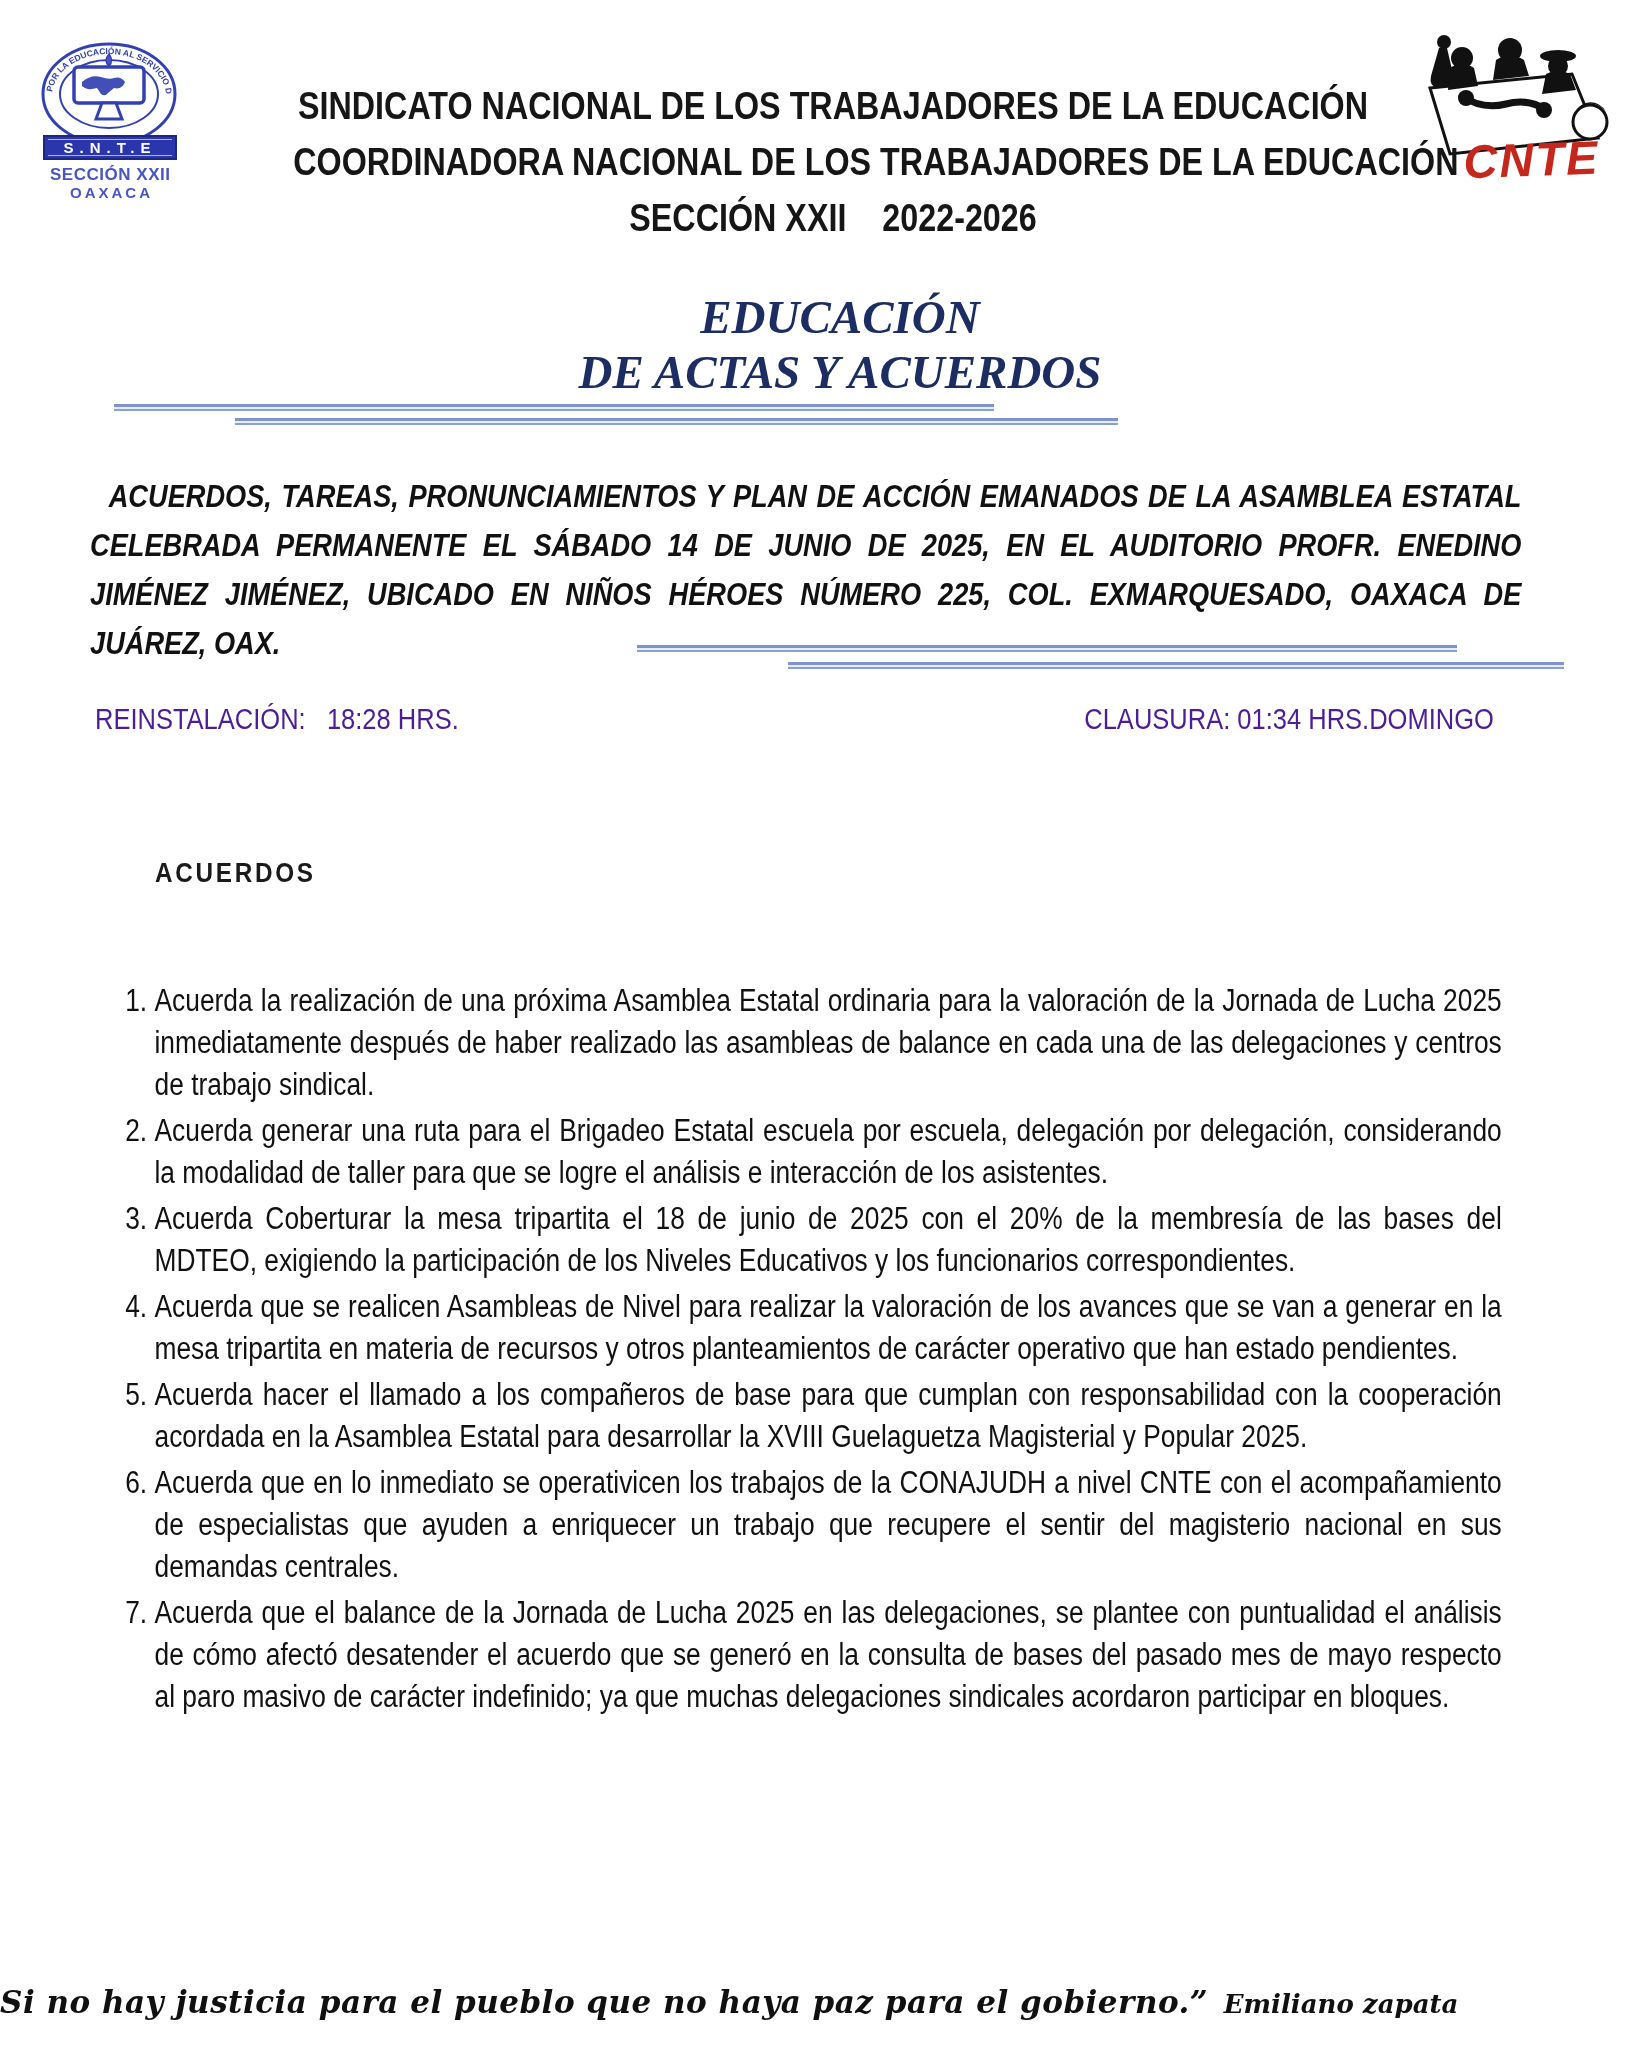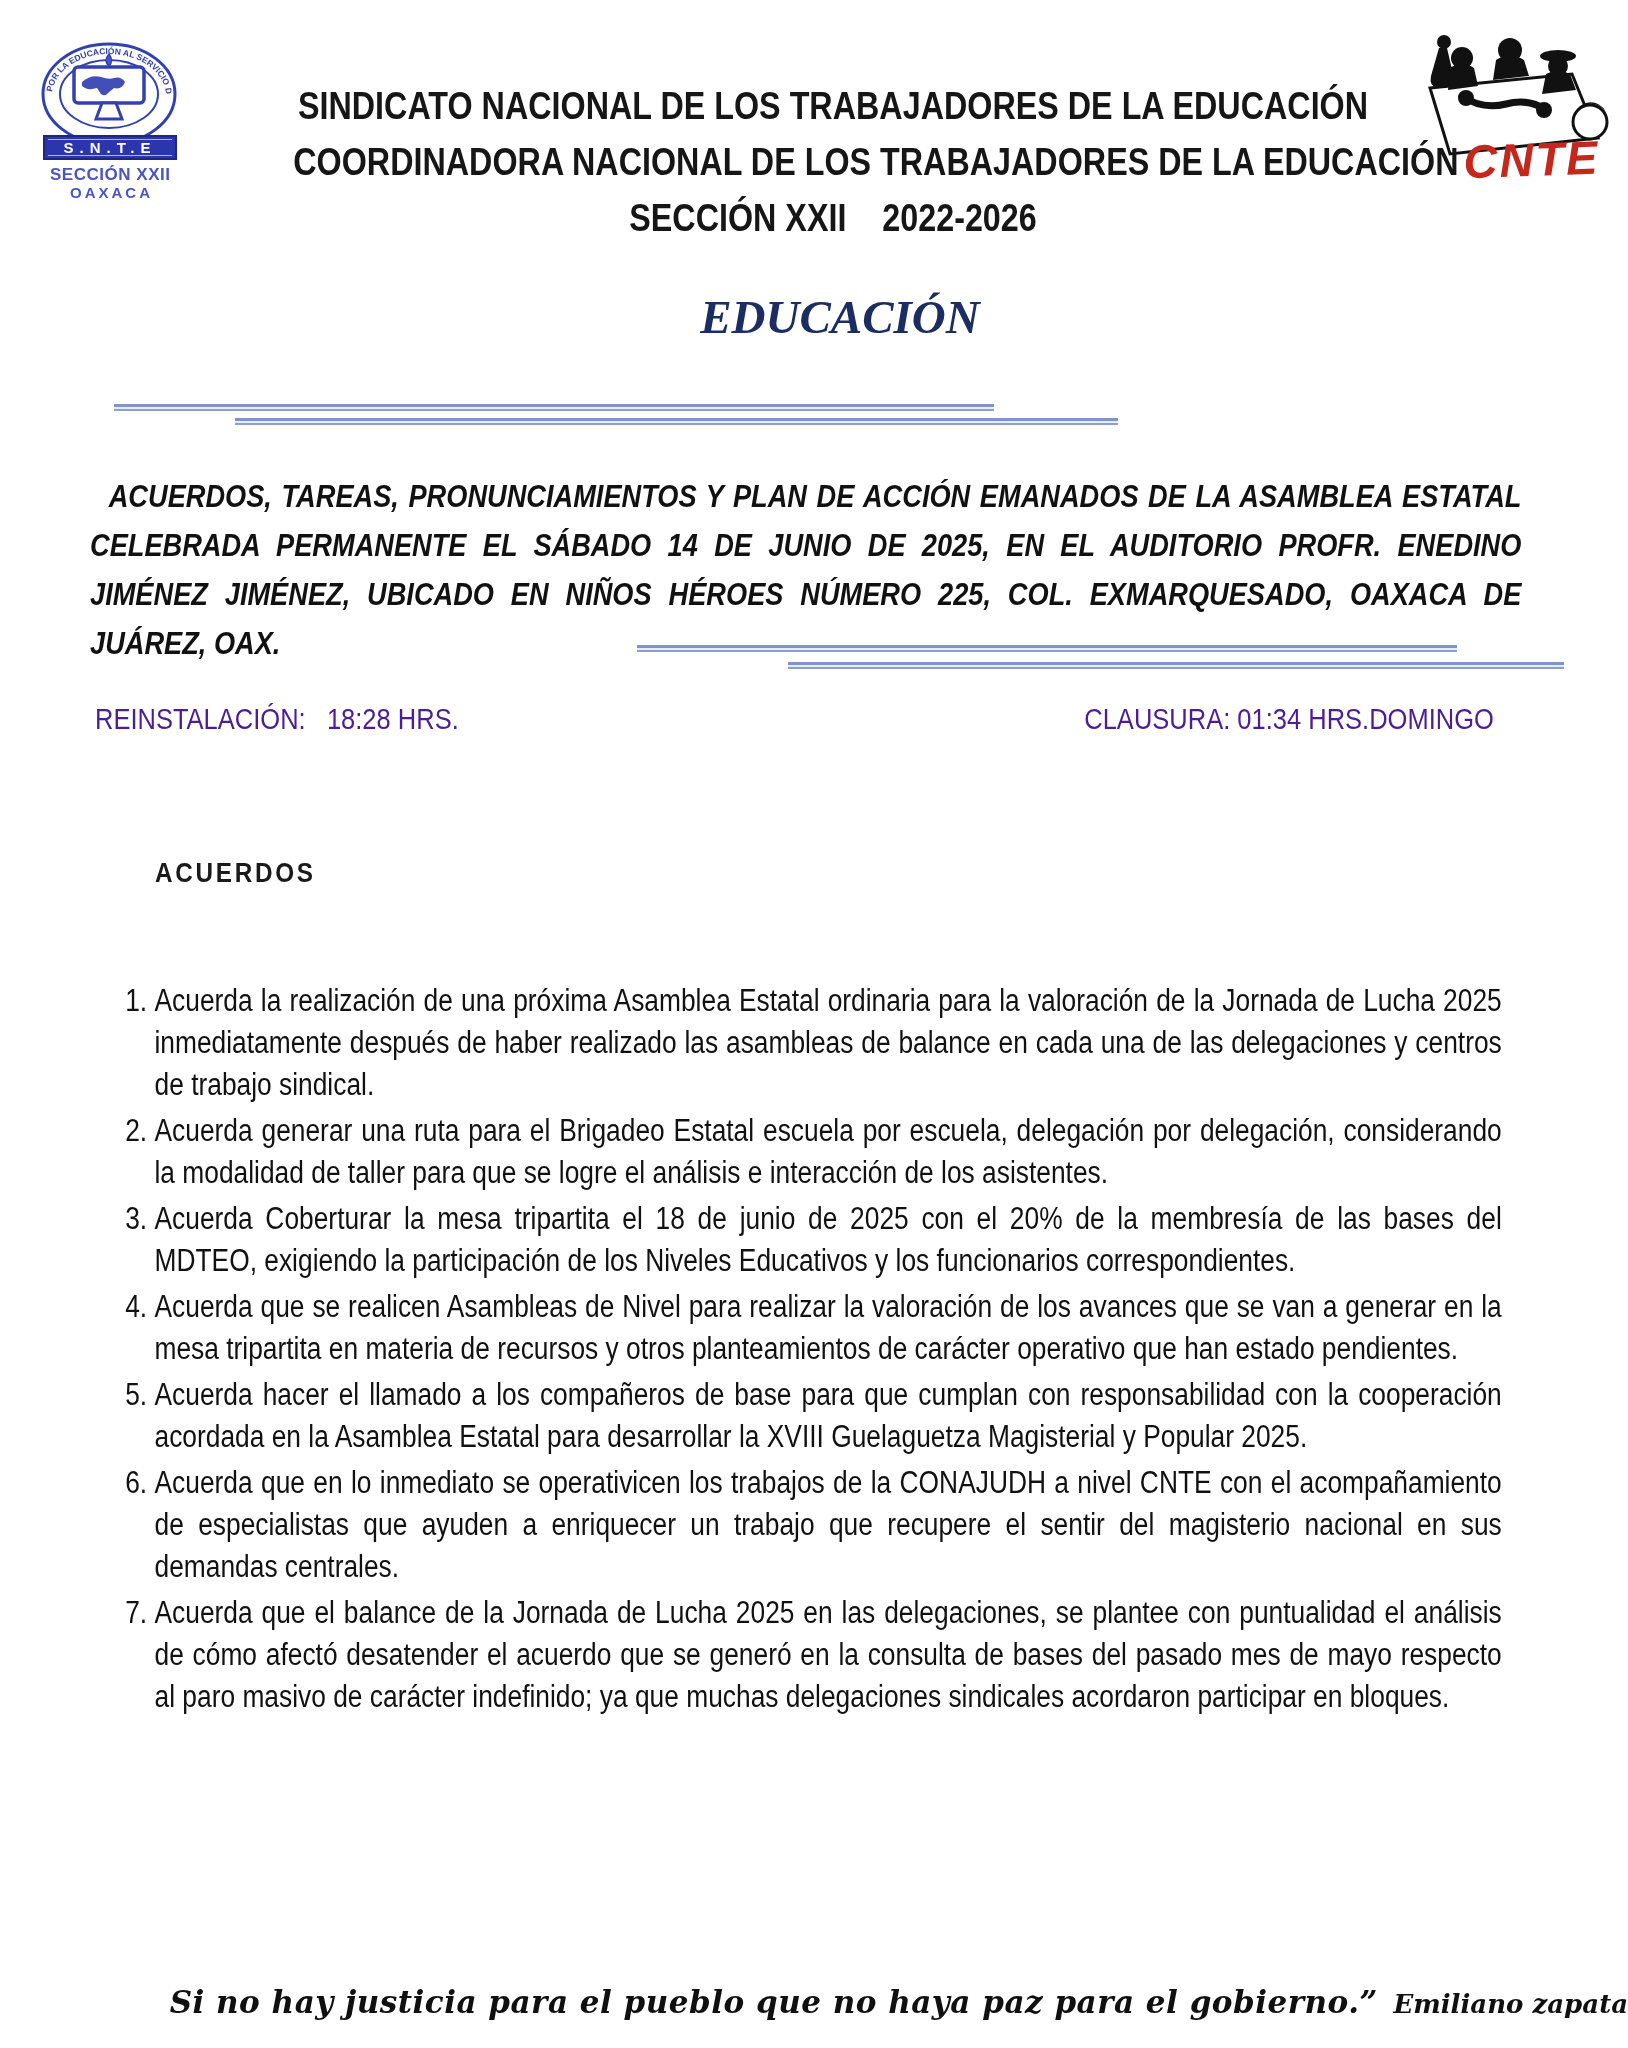--- a/index.html
+++ b/index.html
@@ -36,21 +36,21 @@
   .session .grp { white-space:pre; }
 
   .acu-head { font-size:27px; font-weight:700; letter-spacing:3px; color:#1a1a1a;
               transform:scaleX(0.9); transform-origin:left top; }
 
   .acu-list-outer { width:1390px; }
   .acu-list-inner { transform:scaleX(0.85); transform-origin:left top; width:1635px; }
   ol.acu { margin:0; padding-left:50px; font-size:31px; line-height:42px; color:#111; }
   ol.acu li { text-align:justify; margin-bottom:4px; }
 
-  .footer-quote { width:1628px; text-align:right;
+  .footer-quote { width:1628px; text-align:left;
                   font-family:"DejaVu Serif", serif; font-style:italic; font-weight:700;
                   color:#101010; }
   .footer-quote .q { font-size:31px; letter-spacing:0.5px; }
   .footer-quote .a { font-size:26px; margin-left:10px; }
 
   svg text { font-family:"Liberation Sans", sans-serif; }
 </style>
 </head>
 <body>
 
@@ -104,20 +104,21 @@
 
     <text x="140" y="150" text-anchor="middle" font-size="47" font-weight="700" letter-spacing="2" fill="#c5271c" transform="rotate(-2 140 150)" style="font-style:italic">CNTE</text>
   </svg>
 
   <div class="abs hdr-line cond-c" style="left:198px; top:84px;">SINDICATO NACIONAL DE LOS TRABAJADORES DE LA EDUCACIÓN</div>
   <div class="abs hdr-line cond-c" style="left:198px; top:140px;">COORDINADORA NACIONAL DE LOS TRABAJADORES DE LA EDUCACIÓN</div>
   <div class="abs hdr-line cond-c" style="left:198px; top:196px;">SECCIÓN XXII    2022-2026</div>
 
   <div class="abs secretaria" style="left:205px; top:290px;">
     <div class="l1">EDUCACIÓN</div>
+    <div class="l2">DE ACTAS Y ACUERDOS</div>
   </div>
 
   <div class="abs rule" style="left:114px; top:404px; width:880px;"></div>
   <div class="abs rule" style="left:235px; top:418px; width:883px;"></div>
 
   <div class="abs intro" style="left:90px; top:460px;margin-top:12px;">
     <div class="inner">ACUERDOS, TAREAS, PRONUNCIAMIENTOS Y PLAN DE ACCIÓN EMANADOS DE LA ASAMBLEA ESTATAL CELEBRADA PERMANENTE EL SÁBADO 14 DE JUNIO DE 2025, EN EL AUDITORIO PROFR. ENEDINO JIMÉNEZ JIMÉNEZ, UBICADO EN NIÑOS HÉROES NÚMERO 225, COL. EXMARQUESADO, OAXACA DE JUÁREZ, OAX.</div>
   </div>
 
   <div class="abs rule" style="left:637px; top:645px; width:820px;"></div>

